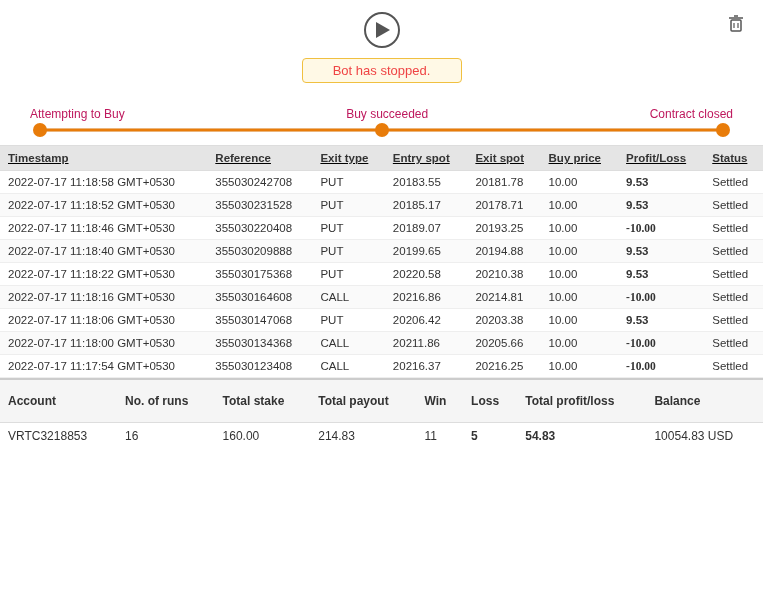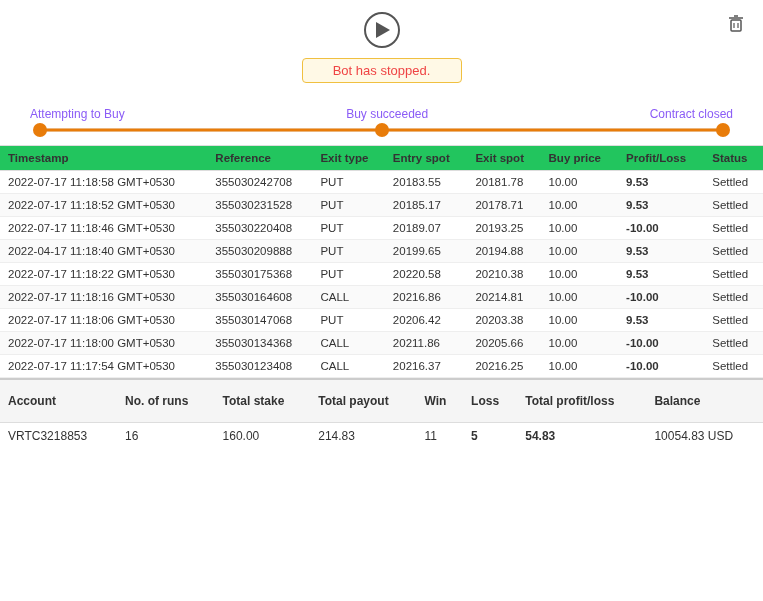--- a/index.html
+++ b/index.html
@@ -65,21 +65,21 @@
     .progress-section {
       padding: 10px 30px 0 30px;
       position: relative;
     }
 
     .progress-labels {
       display: flex;
       justify-content: space-between;
       margin-bottom: 6px;
       font-size: 12px;
-      color: #8b5cf6;
+      color: #be185d;
     }
 
     .progress-track {
       position: relative;
       height: 6px;
       margin: 0 10px;
     }
 
     .progress-line-bg {
       position: absolute;
@@ -137,21 +137,22 @@
       border-top: 1px solid #ddd;
     }
 
     .main-table {
       width: 100%;
       border-collapse: collapse;
       font-size: 11.5px;
     }
 
     .main-table thead tr {
-      background: #22c55e;
+      background: #e5e5e5;
+      text-decoration: underline;
     }
 
     .main-table th {
       padding: 6px 8px;
       text-align: left;
       font-weight: bold;
       border-bottom: 1px solid #ddd;
       color: #333;
       white-space: nowrap;
     }
@@ -160,21 +161,21 @@
       padding: 5px 8px;
       border-bottom: 1px solid #eee;
       color: #333;
       white-space: nowrap;
     }
 
     .main-table tbody tr:nth-child(odd) { background: #fff; }
     .main-table tbody tr:nth-child(even) { background: #fafafa; }
 
     .profit-positive { color: #2a9d2a; font-weight: bold; }
-    .profit-negative { color: #e00; font-weight: bold; }
+    .profit-negative { color: #e00; font-weight: bold; font-family: Liberation Serif, serif; }
 
     .table-wrapper {
       overflow-y: auto;
       max-height: 280px;
       position: relative;
     }
 
     .footer-table {
       width: 100%;
       border-collapse: collapse;
@@ -278,21 +279,21 @@
             <td>2022-07-17 11:18:46 GMT+0530</td>
             <td>355030220408</td>
             <td>PUT</td>
             <td>20189.07</td>
             <td>20193.25</td>
             <td>10.00</td>
             <td class="profit-negative">-10.00</td>
             <td>Settled</td>
           </tr>
           <tr>
-            <td>2022-04-17 11:18:40 GMT+0530</td>
+            <td>2022-07-17 11:18:40 GMT+0530</td>
             <td>355030209888</td>
             <td>PUT</td>
             <td>20199.65</td>
             <td>20194.88</td>
             <td>10.00</td>
             <td class="profit-positive">9.53</td>
             <td>Settled</td>
           </tr>
           <tr>
             <td>2022-07-17 11:18:22 GMT+0530</td>

